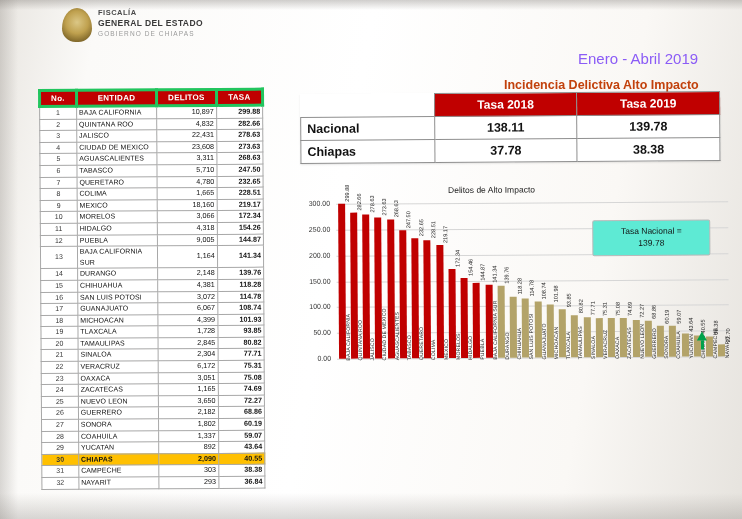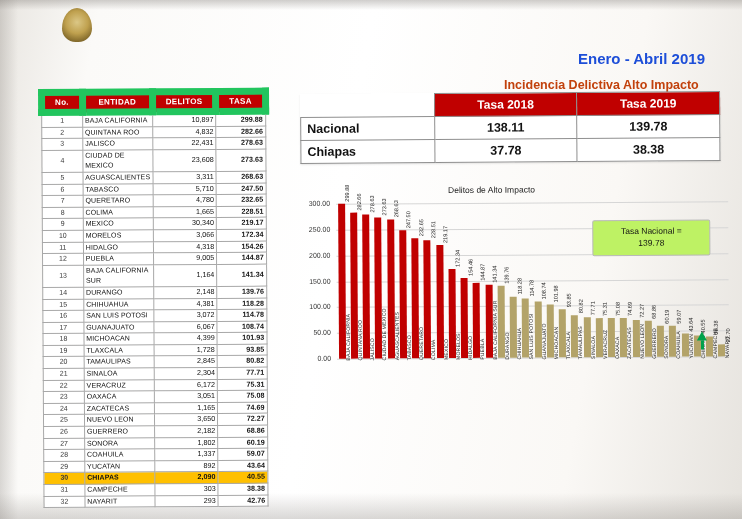--- a/index.html
+++ b/index.html
@@ -55,22 +55,22 @@
 
   .title-main {
     position: absolute;
     left: 318px; top: 26px;
     font-size: 17px; font-weight: bold;
     color: #1f3864; letter-spacing: .2px;
   }
   .title-period {
     position: absolute;
     left: 578px; top: 50px;
-    font-size: 15px; font-weight: bold;
-    color: #1d4ed8;
+    font-size: 15px; font-weight: normal;
+    color: #8b5cf6;
     text-align: right;
   }
   .title-sub {
     position: absolute;
     left: 504px; top: 78px;
     font-size: 12.5px; font-weight: bold;
     color: #c2410c;
   }
 
   
@@ -82,21 +82,21 @@
     font-size: 7.2px;
     color: #111;
     transform: rotate(-0.35deg);
     transform-origin: left top;
   }
   #leftTable th {
     background: #c00000;
     color: #ffffff;
     font-size: 8px;
     font-weight: bold;
-    border: 7px solid #22c55e;
+    border: 3px solid #22c55e;
     padding: 2px 10px;
     text-align: center;
     letter-spacing: .3px;
   }
   #leftTable td {
     border: 1px solid #a8a8a8;
     padding: 0 2px;
     height: 10.6px;
     line-height: 10.6px;
     background: #ffffff;
@@ -181,21 +181,21 @@
     white-space: nowrap;
     transform: rotate(-90deg);
     transform-origin: left top;
     letter-spacing: .1px;
   }
   .callout {
     position: absolute;
     left: 300px; top: 36px;
     width: 118px; height: 36px;
     border: 1px solid #b9b9b9;
-    background: #bef264;
+    background: #5eead4;
     border-radius: 2px;
     text-align: center;
     font-size: 8.5px;
     color: #111;
     padding-top: 4px;
     box-sizing: border-box;
     line-height: 12px;
   }
   .arrow-up {
     position: absolute;
@@ -216,20 +216,25 @@
 <body>
 
 <div id="page">
   <div id="paper"></div>
   <div id="shadowTop"></div>
   <div id="shadowLeft"></div>
   <div id="shadowBottom"></div>
 
   <div class="logo-box">
     <div class="logo-emblem"></div>
+    <div class="logo-text">
+      <div class="logo-l1">FISCALÍA</div>
+      <div class="logo-l2">GENERAL DEL ESTADO</div>
+      <div class="logo-l3">GOBIERNO DE CHIAPAS</div>
+    </div>
   </div>
 
   <div class="title-period">Enero - Abril 2019</div>
   <div class="title-sub">Incidencia Delictiva Alto Impacto</div>
 
   <table id="leftTable">
     <thead>
       <tr>
         <th>No.</th>
         <th>ENTIDAD</th>
@@ -282,21 +287,21 @@
         </tr>
         <tr>
           <td class="c-rank">8</td>
           <td class="c-ent">COLIMA</td>
           <td class="c-del">1,665</td>
           <td class="c-tasa">228.51</td>
         </tr>
         <tr>
           <td class="c-rank">9</td>
           <td class="c-ent">MEXICO</td>
-          <td class="c-del">30,340</td>
+          <td class="c-del">18,160</td>
           <td class="c-tasa">219.17</td>
         </tr>
         <tr>
           <td class="c-rank">10</td>
           <td class="c-ent">MORELOS</td>
           <td class="c-del">3,066</td>
           <td class="c-tasa">172.34</td>
         </tr>
         <tr>
           <td class="c-rank">11</td>
@@ -421,21 +426,21 @@
         <tr>
           <td class="c-rank">31</td>
           <td class="c-ent">CAMPECHE</td>
           <td class="c-del">303</td>
           <td class="c-tasa">38.38</td>
         </tr>
         <tr>
           <td class="c-rank">32</td>
           <td class="c-ent">NAYARIT</td>
           <td class="c-del">293</td>
-          <td class="c-tasa">42.76</td>
+          <td class="c-tasa">36.84</td>
         </tr>
       </tbody>
   </table>
 
   <table id="sumTable">
     <tbody>
       <tr>
         <td class="corner"></td>
         <td class="hd">Tasa 2018</td>
         <td class="hd">Tasa 2019</td>

